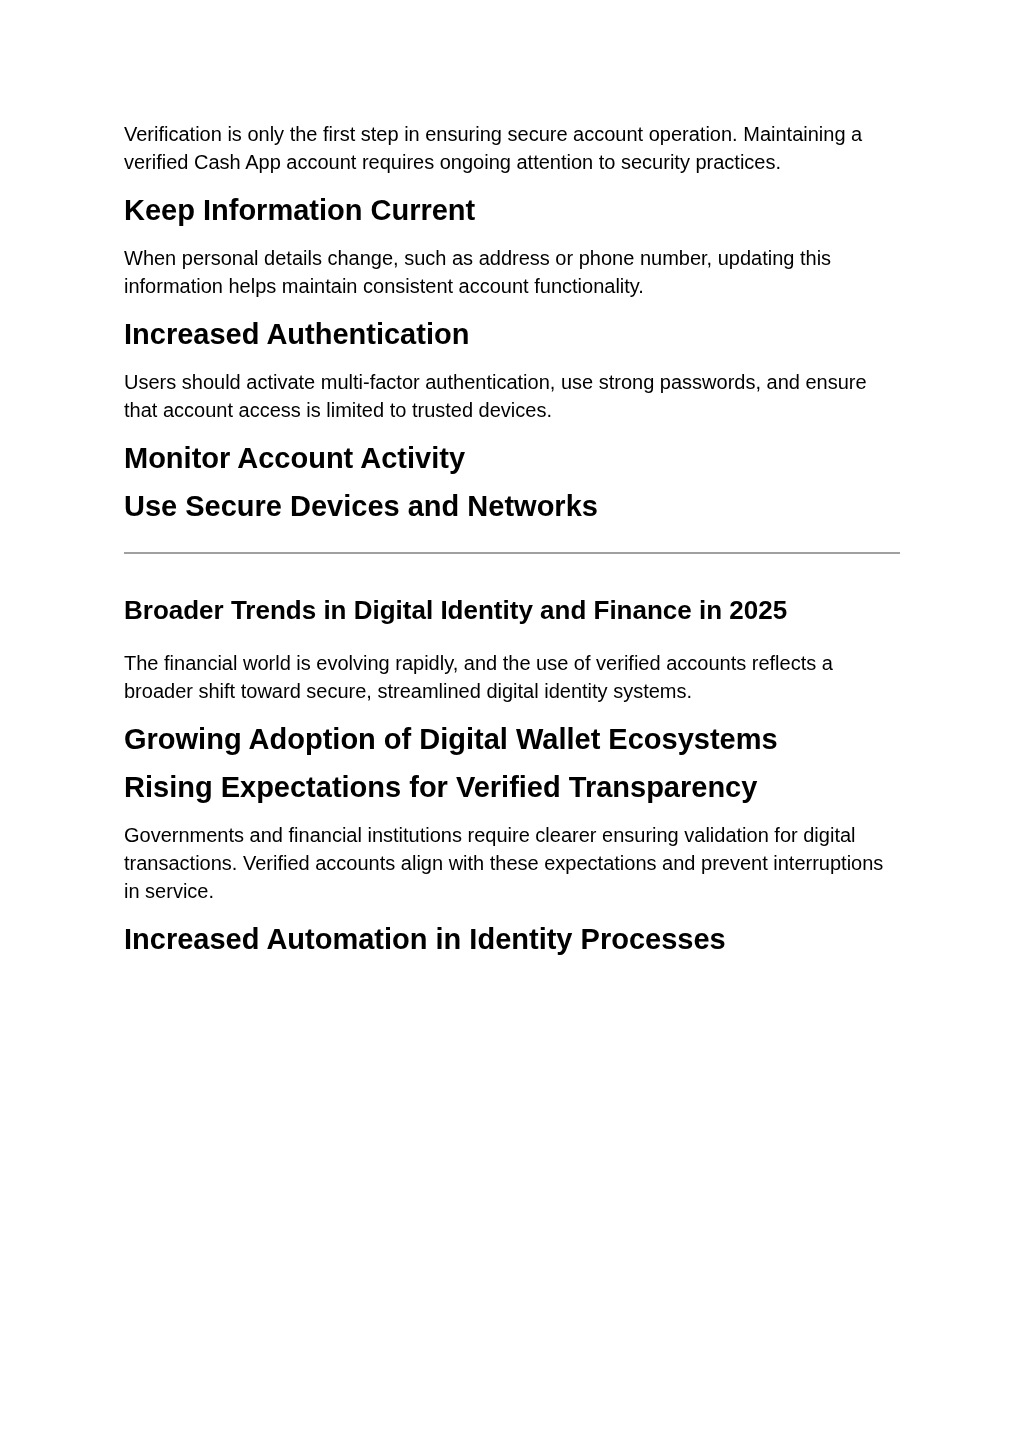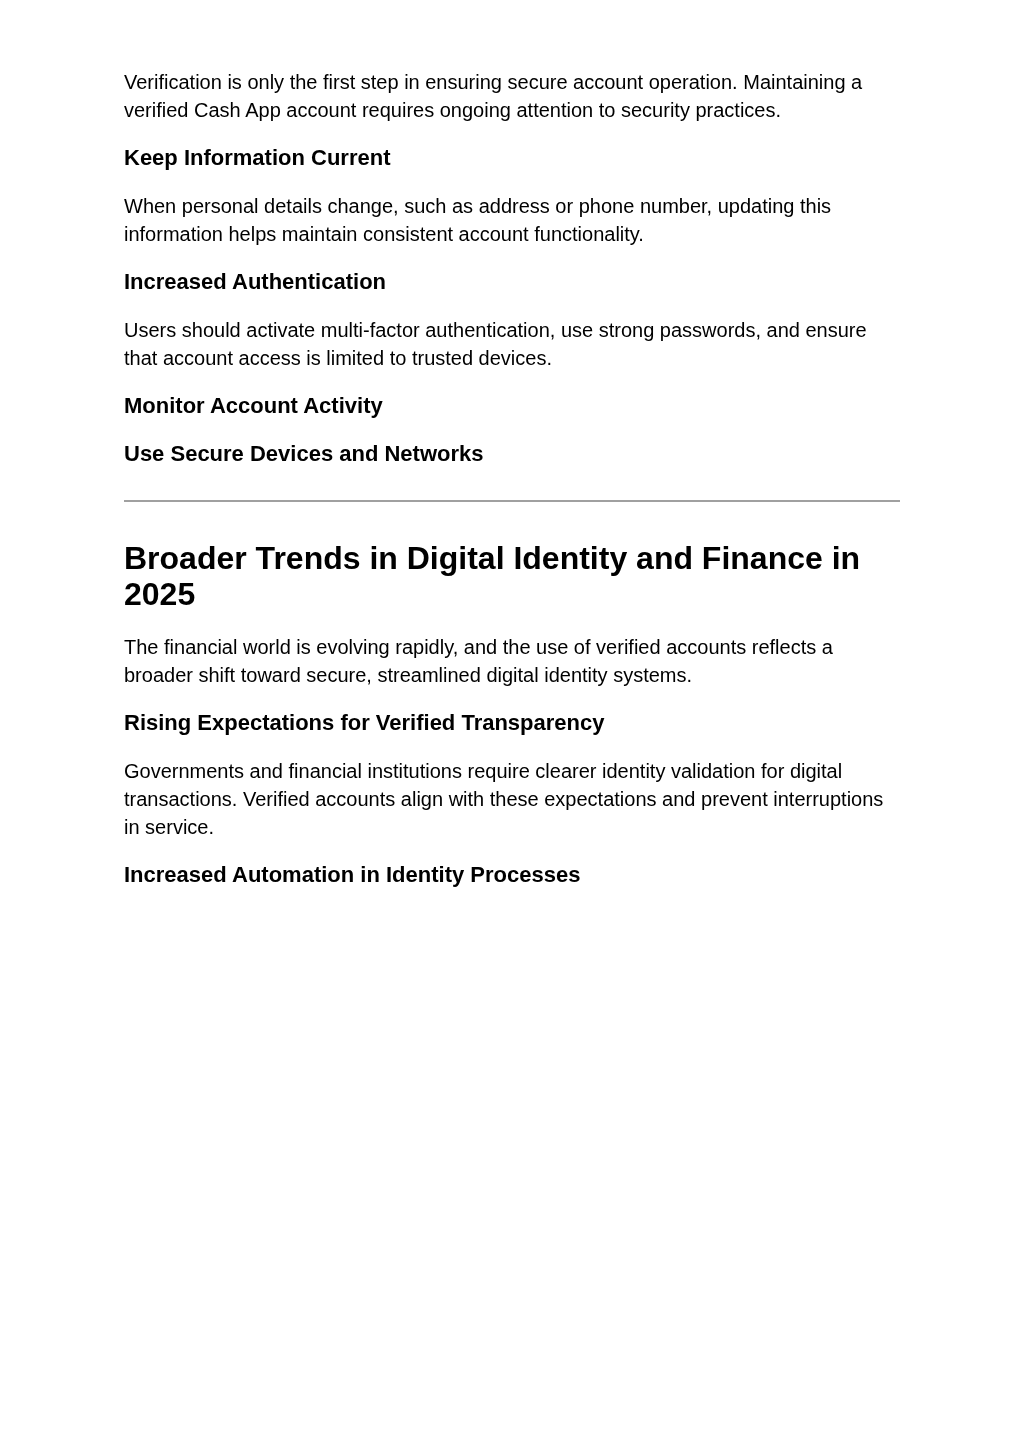--- a/index.html
+++ b/index.html
@@ -11,37 +11,37 @@
     width: 1024px;
     height: 1446px;
     overflow: hidden;
     font-family: "Liberation Sans", sans-serif;
     color: #000000;
   }
   .page {
     box-sizing: border-box;
     width: 1024px;
     height: 1446px;
-    padding: 68px 124px 0 124px;
+    padding: 120px 124px 0 124px;
     background: #ffffff;
   }
   .page p {
     font-size: 20px;
     line-height: 28px;
     margin: 0 0 20px 0;
     font-weight: normal;
   }
   .page h3 {
-    font-size: 22px;
+    font-size: 29px;
     line-height: 28px;
     margin: 20px 0 20px 0;
     font-weight: bold;
   }
   .page h1 {
-    font-size: 32px;
+    font-size: 26px;
     line-height: 36px;
     margin: 38px 0 21px 0;
     font-weight: bold;
   }
   .page hr {
     border: none;
     border-top: 2px solid #a0a0a0;
     margin: 32px 0 0 0;
     height: 0;
   }
@@ -53,16 +53,17 @@
   <p>Verification is only the first step in ensuring secure account operation. Maintaining a verified Cash App account requires ongoing attention to security practices.</p>
   <h3>Keep Information Current</h3>
   <p>When personal details change, such as address or phone number, updating this information helps maintain consistent account functionality.</p>
   <h3>Increased Authentication</h3>
   <p>Users should activate multi-factor authentication, use strong passwords, and ensure that account access is limited to trusted devices.</p>
   <h3>Monitor Account Activity</h3>
   <h3>Use Secure Devices and Networks</h3>
   <hr>
   <h1>Broader Trends in Digital Identity and Finance in 2025</h1>
   <p>The financial world is evolving rapidly, and the use of verified accounts reflects a broader shift toward secure, streamlined digital identity systems.</p>
+  <h3>Growing Adoption of Digital Wallet Ecosystems</h3>
   <h3>Rising Expectations for Verified Transparency</h3>
-  <p>Governments and financial institutions require clearer identity validation for digital transactions. Verified accounts align with these expectations and prevent interruptions in service.</p>
+  <p>Governments and financial institutions require clearer ensuring validation for digital transactions. Verified accounts align with these expectations and prevent interruptions in service.</p>
   <h3>Increased Automation in Identity Processes</h3>
 </div>
 
 </body></html>

